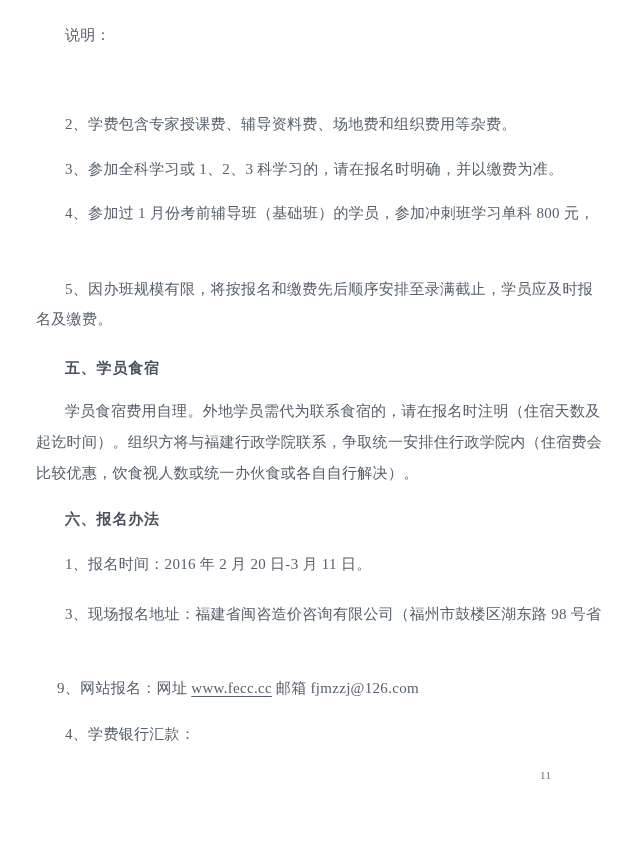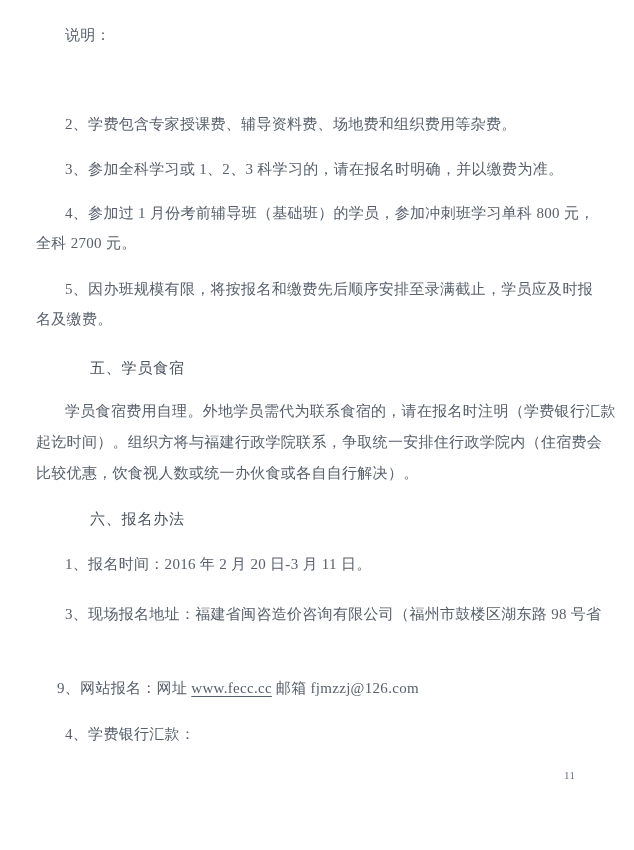--- a/index.html
+++ b/index.html
@@ -20,33 +20,32 @@
     position: absolute;
     left: 36px;
     white-space: nowrap;
     font-size: 15px;
     letter-spacing: 0.3px;
     line-height: 22px;
     color: #57606c;
   }
   .indent { left: 65px; }
   .heading {
-    font-weight: 400;
+    font-weight: 700;
     color: #49525e;
     letter-spacing: 0.8px;
-    margin-left: 25px;
   }
   .url {
     text-decoration: underline;
     text-underline-offset: 3px;
   }
   .gap-before { margin-left: 4px; }
   .page-number {
     position: absolute;
-    left: 564px;
+    left: 540px;
     top: 769px;
     font-size: 11px;
     color: #6a7380;
     letter-spacing: 0.5px;
   }
   
   .speck {
     position: absolute;
     left: 536px;
     top: 169px;
@@ -60,27 +59,26 @@
 <body>
 
 <div class="page">
 
   <div class="line indent" style="top:24px">说明：</div>
 
   <div class="line indent" style="top:113px">2、学费包含专家授课费、辅导资料费、场地费和组织费用等杂费。</div>
   <div class="line indent" style="top:158px">3、参加全科学习或 1、2、3 科学习的，请在报名时明确，并以缴费为准。</div>
 
   <div class="line indent" style="top:202px">4、参加过 1 月份考前辅导班（基础班）的学员，参加冲刺班学习单科 800 元，</div>
-  <div class="line" style="top:232px">全科 2700 元。</div>
 
   <div class="line indent" style="top:278px">5、因办班规模有限，将按报名和缴费先后顺序安排至录满截止，学员应及时报</div>
   <div class="line" style="top:308px">名及缴费。</div>
 
   <div class="line indent heading" style="top:357px">五、学员食宿</div>
-  <div class="line indent" style="top:400px">学员食宿费用自理。外地学员需代为联系食宿的，请在报名时注明（学费银行汇款</div>
+  <div class="line indent" style="top:400px">学员食宿费用自理。外地学员需代为联系食宿的，请在报名时注明（住宿天数及</div>
   <div class="line" style="top:462px">比较优惠，饮食视人数或统一办伙食或各自自行解决）。</div>
   <div class="line" style="top:431px">起讫时间）。组织方将与福建行政学院联系，争取统一安排住行政学院内（住宿费会</div>
 
   <div class="line indent heading" style="top:508px">六、报名办法</div>
   <div class="line indent" style="top:553px">1、报名时间：2016 年 2 月 20 日-3 月 11 日。</div>
   <div class="line indent" style="top:603px">3、现场报名地址：福建省闽咨造价咨询有限公司（福州市鼓楼区湖东路 98 号省</div>
 
   <div class="line" style="top:677px; left:57px">
     <span>9、网站报名：网址 </span><span class="url">www.fecc.cc</span><span class="gap-before">邮箱 fjmzzj@126.com</span>
   </div>

